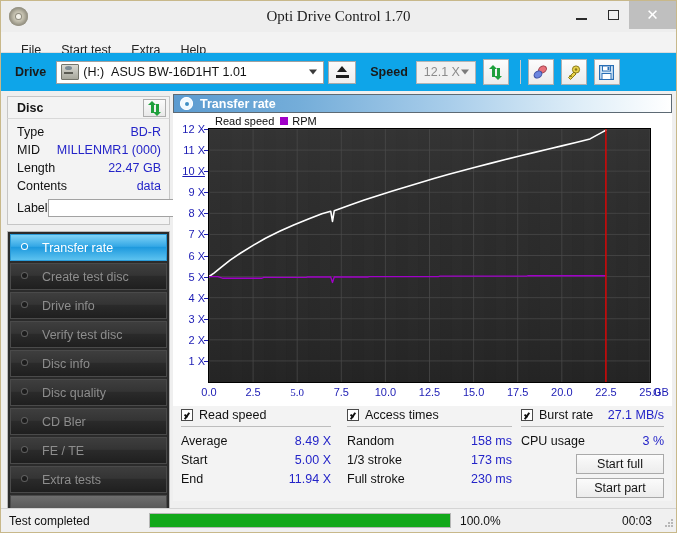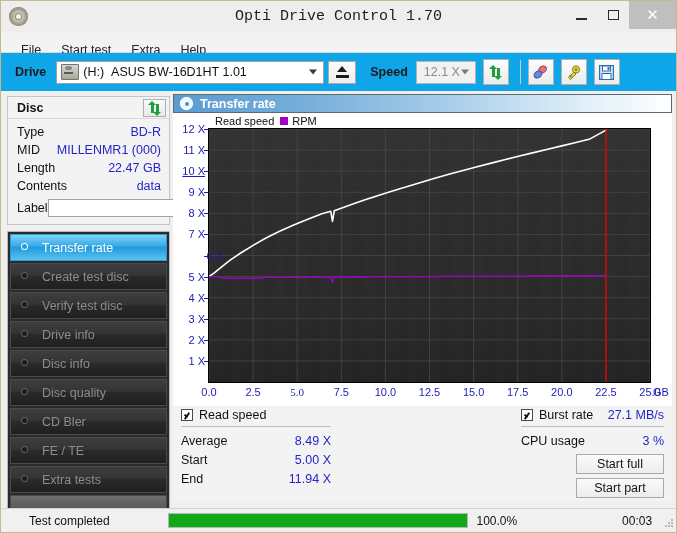--- a/index.html
+++ b/index.html
@@ -31,21 +31,21 @@
     box-shadow:inset 0 0 0 1px #9a9687;
   }
   .title-icon:after{
     content:"";position:absolute;left:7px;top:7px;width:5px;height:5px;
     border-radius:50%;background:#f4f2ea;box-shadow:0 0 0 1px #8f8c7e;
   }
   .title-text{
     position:absolute;left:0;top:0;width:100%;height:31px;
     line-height:31px;text-align:center;
     font-size:15px;color:#1c1c1c;
-    font-family:Liberation Mono, monospace;
+    font-family:Liberation Serif, serif;
   }
   .win-btns{position:absolute;right:0;top:0;height:28px;display:flex;}
   .win-btn{
     width:32px;height:28px;display:flex;align-items:center;justify-content:center;
     color:#2a2a2a;font-size:13px;
   }
   .win-btn.close{width:47px;background:#bfbfbf;color:#ffffff;font-size:15px;}
   .min-glyph{display:block;width:11px;height:2px;background:#2a2a2a;margin-top:7px;}
   .max-glyph{display:block;width:11px;height:10px;border:1.5px solid #2a2a2a;box-sizing:border-box;}
 
@@ -295,21 +295,21 @@
     background:linear-gradient(#fbfbfb,#ececec);
     border:1px solid #a9a9a9;
     display:flex;align-items:center;justify-content:center;
     font-size:12.5px;color:#141414;box-sizing:border-box;
   }
 
   
   .statusbar{
     position:absolute;left:0;bottom:0;width:677px;height:24px;
     background:#f0f0f0;border-top:1px solid #d4d4d4;
-    display:flex;align-items:center;box-sizing:border-box;padding-left:20px;
+    display:flex;align-items:center;box-sizing:border-box;
   }
   .sb-cell{height:18px;display:flex;align-items:center;font-size:12px;color:#111;}
   .sb-msg{width:148px;padding-left:8px;box-sizing:border-box;}
   .sb-prog{
     width:302px;height:15px;background:#ffffff;border:1px solid #b6b6b6;
     box-sizing:border-box;position:relative;overflow:hidden;
   }
   .sb-prog .fill{position:absolute;left:0;top:0;bottom:0;background:#12a81a;}
   .sb-pct{width:78px;justify-content:flex-start;padding-left:9px;box-sizing:border-box;}
   .sb-time{width:116px;justify-content:flex-end;padding-right:8px;box-sizing:border-box;margin-left:auto;}
@@ -431,25 +431,25 @@
       <div class="nav-item active">
         <span class="ico"><span class="cd-ico"></span></span>
         <span class="lbl">Transfer rate</span>
       </div>
       <div class="nav-item">
         <span class="ico"><span class="cd-ico"></span></span>
         <span class="lbl">Create test disc</span>
       </div>
       <div class="nav-item">
         <span class="ico"><span class="cd-ico"></span></span>
+        <span class="lbl">Drive info</span>
+      </div>
+      <div class="nav-item">
+        <span class="ico"><span class="cd-ico"></span></span>
         <span class="lbl">Verify test disc</span>
-      </div>
-      <div class="nav-item">
-        <span class="ico"><span class="cd-ico"></span></span>
-        <span class="lbl">Drive info</span>
       </div>
       <div class="nav-item">
         <span class="ico"><span class="cd-ico"></span></span>
         <span class="lbl">Disc info</span>
       </div>
       <div class="nav-item">
         <span class="ico"><span class="cd-ico"></span></span>
         <span class="lbl">Disc quality</span>
       </div>
       <div class="nav-item">
@@ -558,21 +558,21 @@
             <path d="M0.00 147.58 L8.82 147.58 L14.11 149.27 L17.64 149.27 L52.92 149.27 L54.68 148.43 L97.02 148.43 L98.78 148.00 L121.72 148.00 L123.48 153.49 L125.24 148.00 L158.76 148.00 L160.52 147.58 L229.32 147.58 L231.08 147.16 L317.52 147.16 L319.28 146.74 L396.90 146.74 " fill="none" stroke="#a000c8" stroke-width="1.3" stroke-linejoin="round" stroke-linecap="round"></path>
             <line x1="396.90" y1="0" x2="396.90" y2="253" stroke="#e00000" stroke-width="1.4"></line>
           </svg>
       </div>
       <div id="yticks">
           <div class="ytick" style="position: absolute; left: 2px; width: 30px; text-align: right; margin-right: 0px; right: auto; top: 247.917px;">1 X</div>
           <div class="ytick" style="position: absolute; left: 2px; width: 30px; text-align: right; margin-right: 0px; right: auto; top: 226.833px;">2 X</div>
           <div class="ytick" style="position: absolute; left: 2px; width: 30px; text-align: right; margin-right: 0px; right: auto; top: 205.75px;">3 X</div>
           <div class="ytick" style="position: absolute; left: 2px; width: 30px; text-align: right; margin-right: 0px; right: auto; top: 184.667px;">4 X</div>
           <div class="ytick" style="position: absolute; left: 2px; width: 30px; text-align: right; margin-right: 0px; right: auto; top: 163.583px;">5 X</div>
-          <div class="ytick" style="position: absolute; left: 20px; width: 30px; text-align: right; margin-right: 0px; right: auto; top: 142.5px;">6 X</div>
+          <div class="ytick" style="position: absolute; left: 2px; width: 30px; text-align: right; margin-right: 0px; right: auto; top: 142.5px;">6 X</div>
           <div class="ytick" style="position: absolute; left: 2px; width: 30px; text-align: right; margin-right: 0px; right: auto; top: 121.417px;">7 X</div>
           <div class="ytick" style="position: absolute; left: 2px; width: 30px; text-align: right; margin-right: 0px; right: auto; top: 100.333px;">8 X</div>
           <div class="ytick" style="position: absolute; left: 2px; width: 30px; text-align: right; margin-right: 0px; right: auto; top: 79.25px;">9 X</div>
           <div class="ytick" style="position: absolute; left: 2px; width: 30px; text-align: right; margin-right: 0px; right: auto; top: 58.1667px; text-decoration: underline;">10 X</div>
           <div class="ytick" style="position: absolute; left: 2px; width: 30px; text-align: right; margin-right: 0px; right: auto; top: 37.0833px;">11 X</div>
           <div class="ytick" style="position: absolute; left: 2px; width: 30px; text-align: right; margin-right: 0px; right: auto; top: 16px;">12 X</div>
           <div style="position: absolute; width: 4px; height: 1px; background: rgb(27, 27, 180); left: 31px; top: 247.917px;"></div>
           <div style="position: absolute; width: 4px; height: 1px; background: rgb(27, 27, 180); left: 31px; top: 226.833px;"></div>
           <div style="position: absolute; width: 4px; height: 1px; background: rgb(27, 27, 180); left: 31px; top: 205.75px;"></div>
           <div style="position: absolute; width: 4px; height: 1px; background: rgb(27, 27, 180); left: 31px; top: 184.667px;"></div>
@@ -616,20 +616,39 @@
       <div class="res-row">
         <span class="k">Start</span>
         <span class="v">5.00 X</span>
       </div>
       <div class="res-row">
         <span class="k">End</span>
         <span class="v">11.94 X</span>
       </div>
     </div>
 
+    <div class="res-col" style="left:174px;width:165px;">
+      <div class="res-head">
+        <span class="cb"></span>
+        <span class="ht">Access times</span>
+      </div>
+      <div class="hr"></div>
+      <div class="res-row">
+        <span class="k">Random</span>
+        <span class="v">158 ms</span>
+      </div>
+      <div class="res-row">
+        <span class="k">1/3 stroke</span>
+        <span class="v">173 ms</span>
+      </div>
+      <div class="res-row">
+        <span class="k">Full stroke</span>
+        <span class="v">230 ms</span>
+      </div>
+    </div>
 
     <div class="res-col" style="left:348px;width:143px;">
       <div class="res-head">
         <span class="cb"></span>
         <span class="ht">Burst rate</span>
         <span class="hv">27.1 MB/s</span>
       </div>
       <div class="hr"></div>
       <div class="res-row">
         <span class="k">CPU usage</span>

